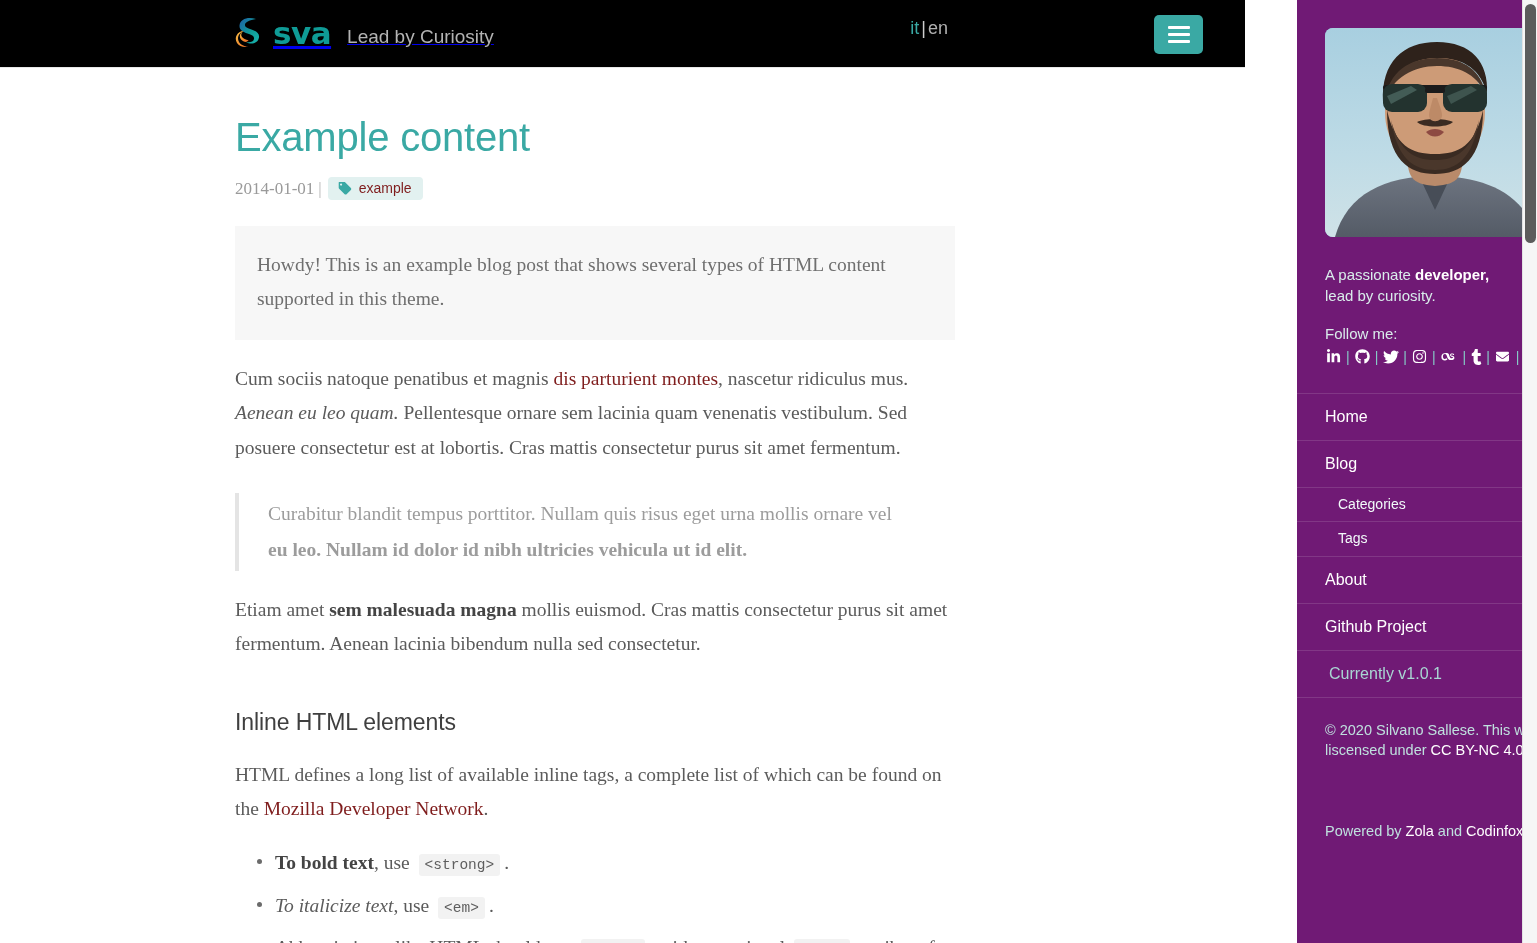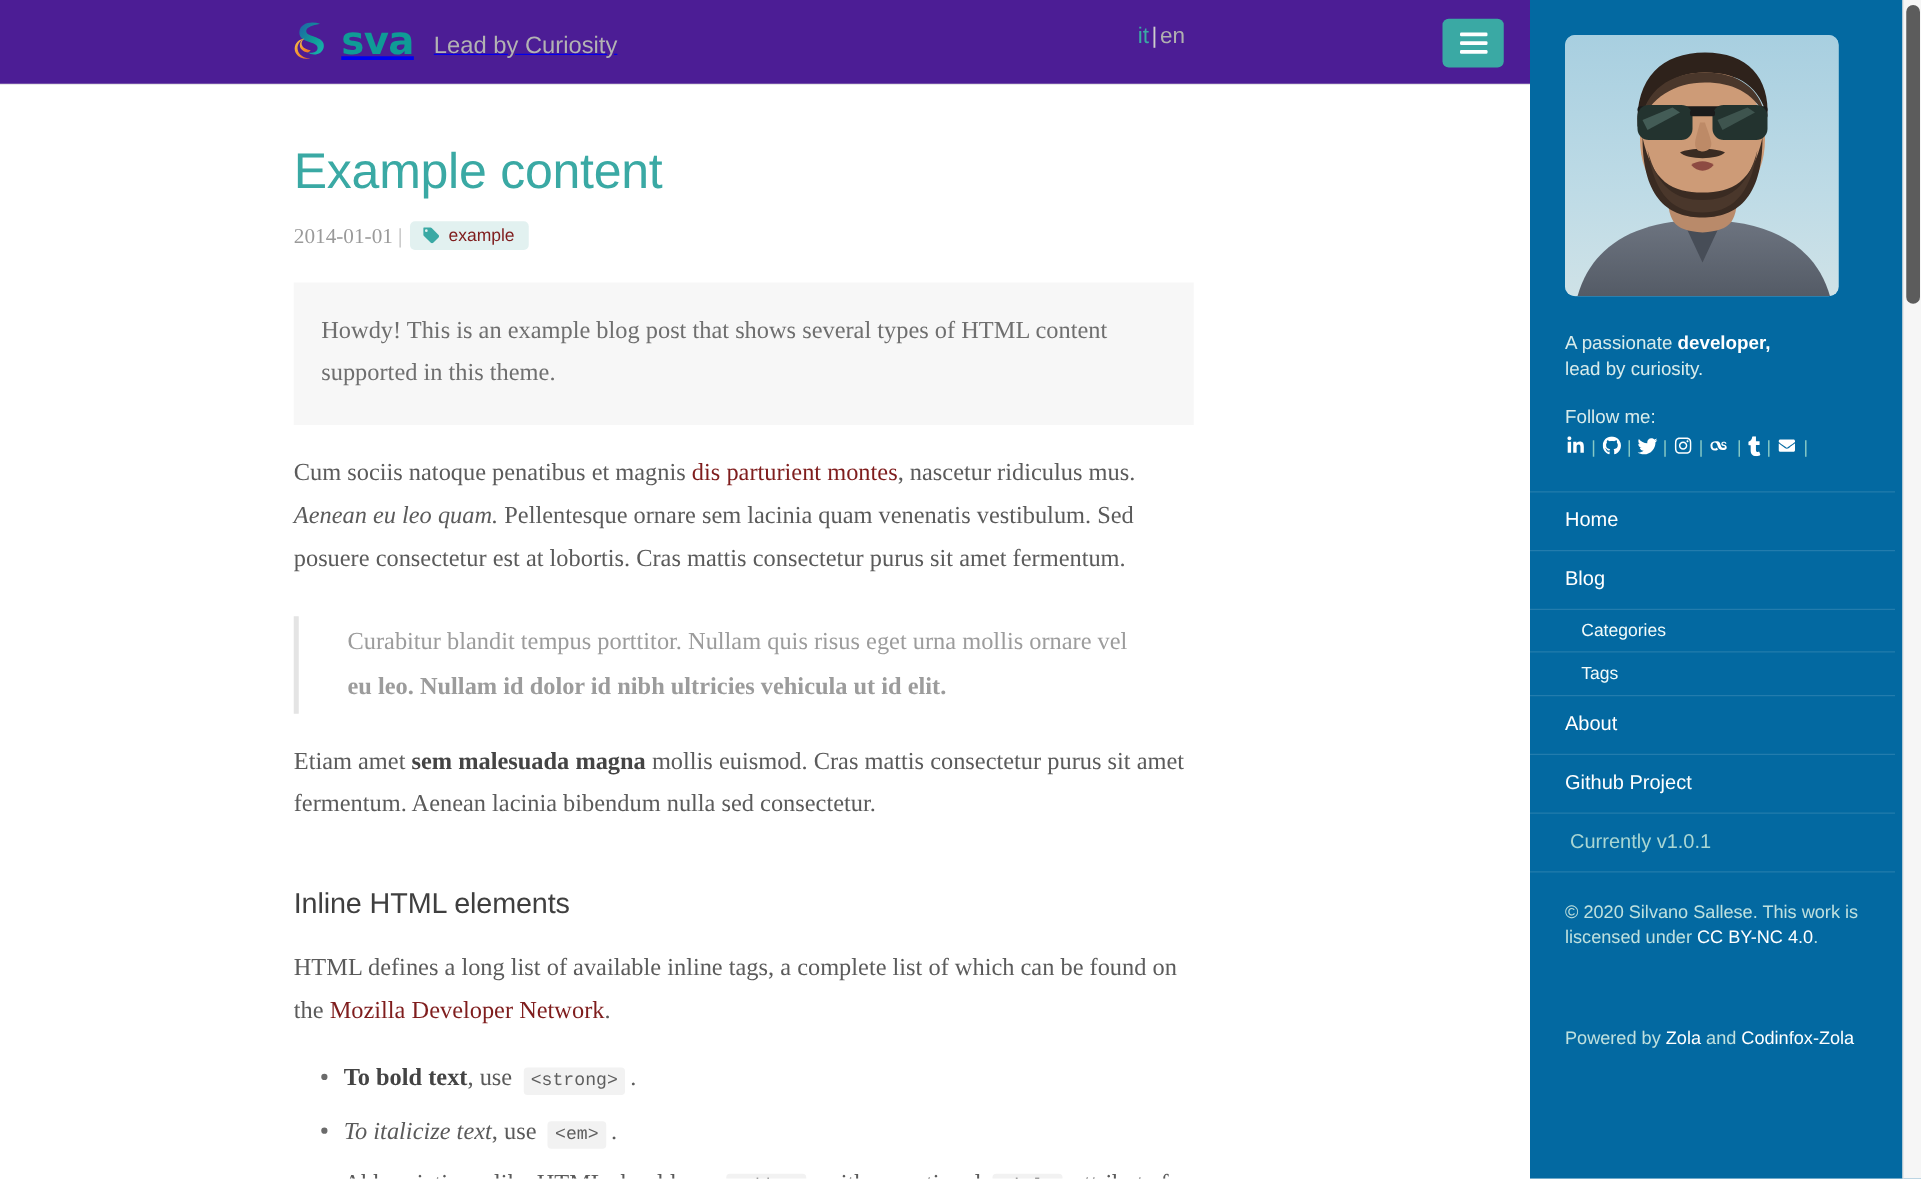--- a/index.html
+++ b/index.html
@@ -28,21 +28,21 @@
     height: 943px;
     background: #fff;
     overflow: hidden;
   }
 
   
   .site-header {
     position: relative;
     height: 68px;
     border-bottom: 1px solid #e8e8e8;
-    background: #4c1d95;
+    background: #000000;
   }
   .brand {
     position: absolute;
     left: 235px; top: 16px;
     display: flex; align-items: center;
     gap: 10px;
   }
   .logo-mark { width: 28px; height: 34px; display:block; }
   .logo-word {
     font-family: "DejaVu Sans", sans-serif;
@@ -143,21 +143,21 @@
   }
   .article p { width: 720px; margin: 22px 0 0 0; }
   .article a { color: #7f1d1d; text-decoration: none; }
   .article em { font-style: italic; }
   .article strong { font-weight: 700; color: #444; }
 
   blockquote {
     margin: 28px 0 0 0;
     width: 720px;
     border-left: 4px solid #e4e4e4;
-    padding: 4px 0 4px 39px;
+    padding: 4px 0 4px 29px;
   }
   blockquote p {
     margin: 0 !important;
     width: 640px !important;
     color: #9c9c9c !important;
   }
   blockquote p + p { margin-top: 2px !important; font-weight: bold; }
 
   h2.section-h {
     font-family: "Liberation Sans", sans-serif;
@@ -196,23 +196,23 @@
     padding: 3px 6px;
     border-radius: 3px;
     margin: 0 4px;
   }
   abbr { text-decoration: none; border-bottom: 1px dotted #9a9a9a; }
 
   
   .sidebar {
     position: absolute;
     right: 0; top: 0;
-    width: 313px;
+    width: 240px;
     height: 943px;
-    background: #0369a1;
+    background: #701a75;
     color: #fff;
     overflow: hidden;
   }
   .sidebar-inner { width: 292px; }
   .profile {
     padding: 28px 28px 0 28px;
   }
   .avatar {
     width: 219px; height: 209px;
     border-radius: 8px;

